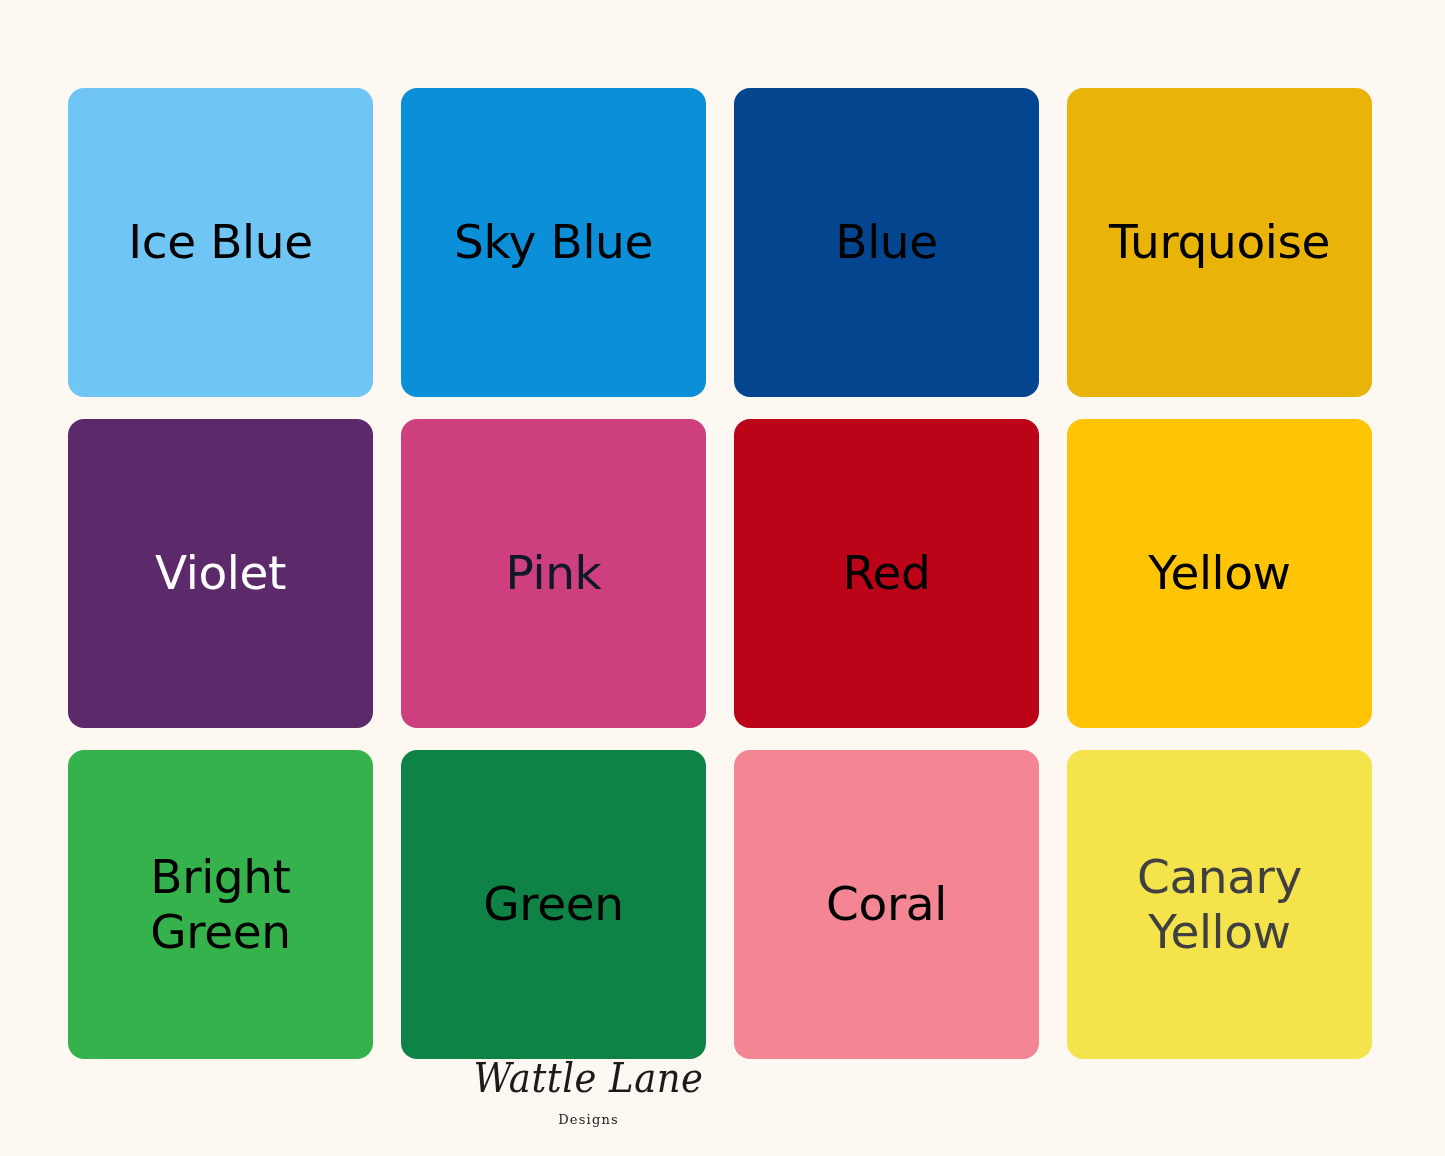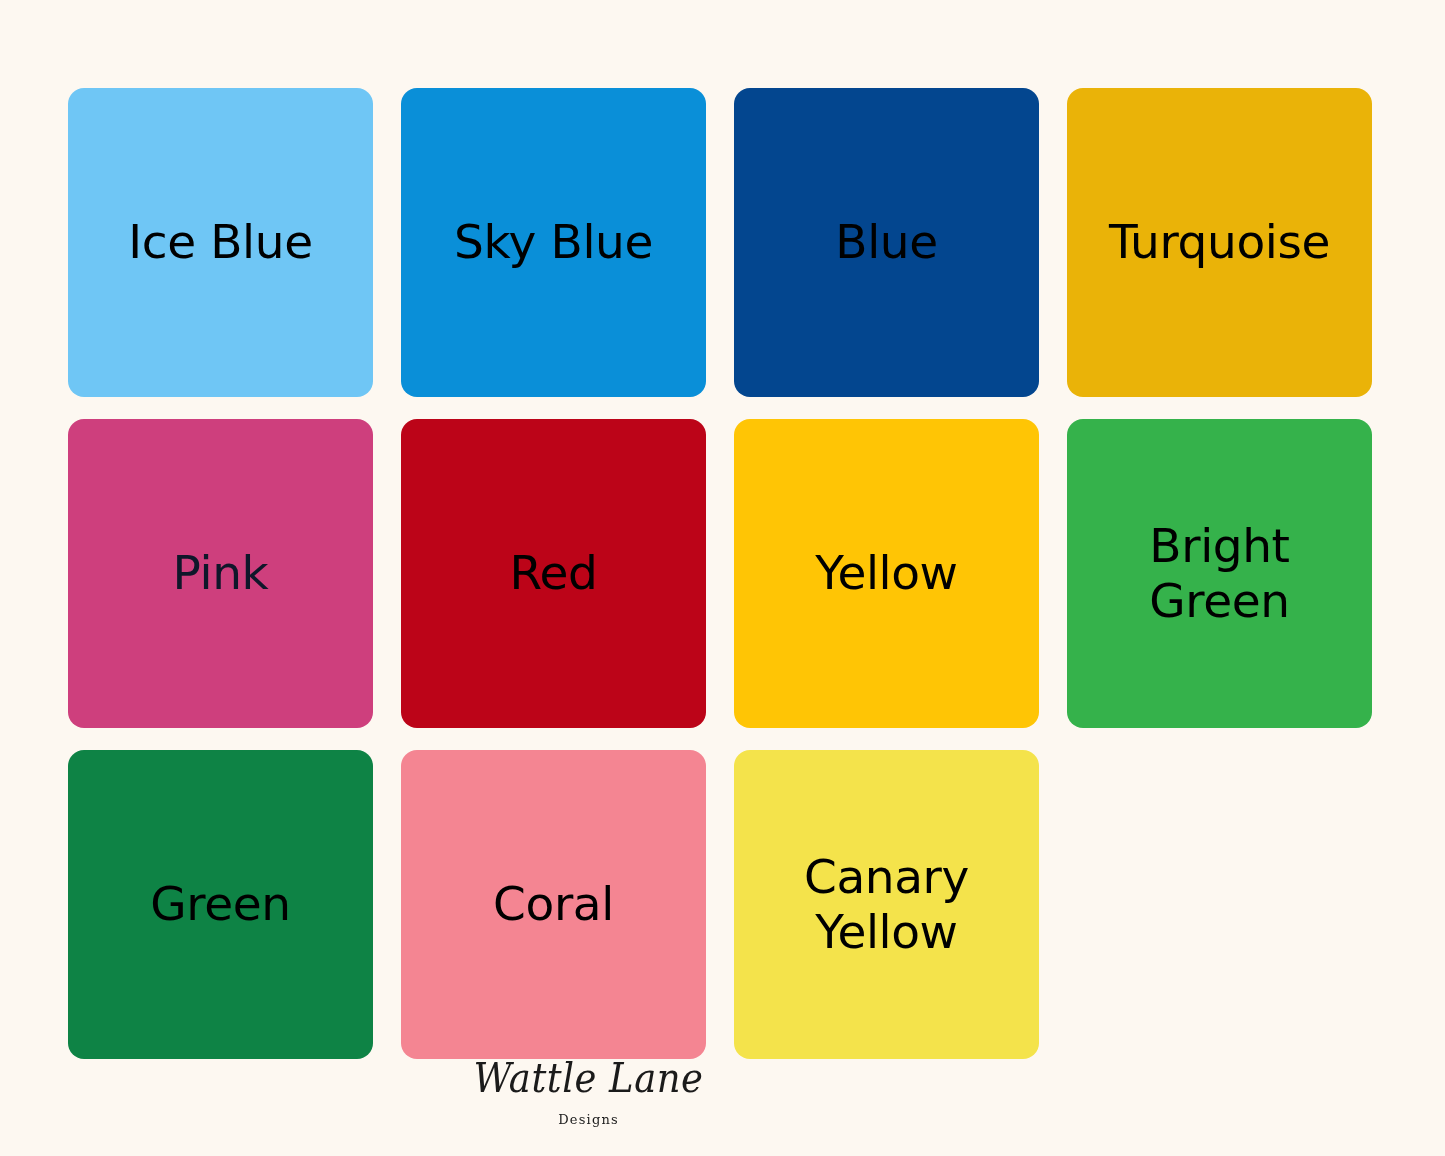--- a/index.html
+++ b/index.html
@@ -89,41 +89,44 @@
       </div>
       <div class="swatch" style="background: rgb(10, 143, 216);">
         <span class="swatch-label" style="color: rgb(0, 0, 0);">Sky Blue</span>
       </div>
       <div class="swatch" style="background: rgb(3, 70, 143);">
         <span class="swatch-label" style="color: rgb(0, 0, 0);">Blue</span>
       </div>
       <div class="swatch" style="background: #eab308;">
         <span class="swatch-label" style="color: rgb(0, 0, 0);">Turquoise</span>
       </div>
+      <div class="swatch" style="background: rgb(92, 42, 107);">
+        <span class="swatch-label" style="color: rgb(255, 255, 255);">Violet</span>
+      </div>
       <div class="swatch" style="background: rgb(206, 63, 125);">
         <span class="swatch-label" style="color: #0f172a;">Pink</span>
       </div>
       <div class="swatch" style="background: rgb(188, 4, 24);">
         <span class="swatch-label" style="color: rgb(0, 0, 0);">Red</span>
       </div>
       <div class="swatch" style="background: rgb(255, 197, 5);">
         <span class="swatch-label" style="color: rgb(0, 0, 0);">Yellow</span>
       </div>
       <div class="swatch" style="background: rgb(53, 178, 75);">
         <span class="swatch-label" style="color: rgb(0, 0, 0);">Bright
 Green</span>
       </div>
       <div class="swatch" style="background: rgb(14, 131, 69);">
         <span class="swatch-label" style="color: rgb(0, 0, 0);">Green</span>
       </div>
       <div class="swatch" style="background: rgb(244, 133, 146);">
         <span class="swatch-label" style="color: rgb(0, 0, 0);">Coral</span>
       </div>
       <div class="swatch" style="background: rgb(244, 227, 75);">
-        <span class="swatch-label" style="color: #000000;">Canary
+        <span class="swatch-label" style="color: #404040;">Canary
 Yellow</span>
       </div>
     </div>
 
   <div class="footer-brand">
     <div class="brand-script">Wattle Lane</div>
     <div class="brand-sub">Designs</div>
   </div>
 
 </div>

